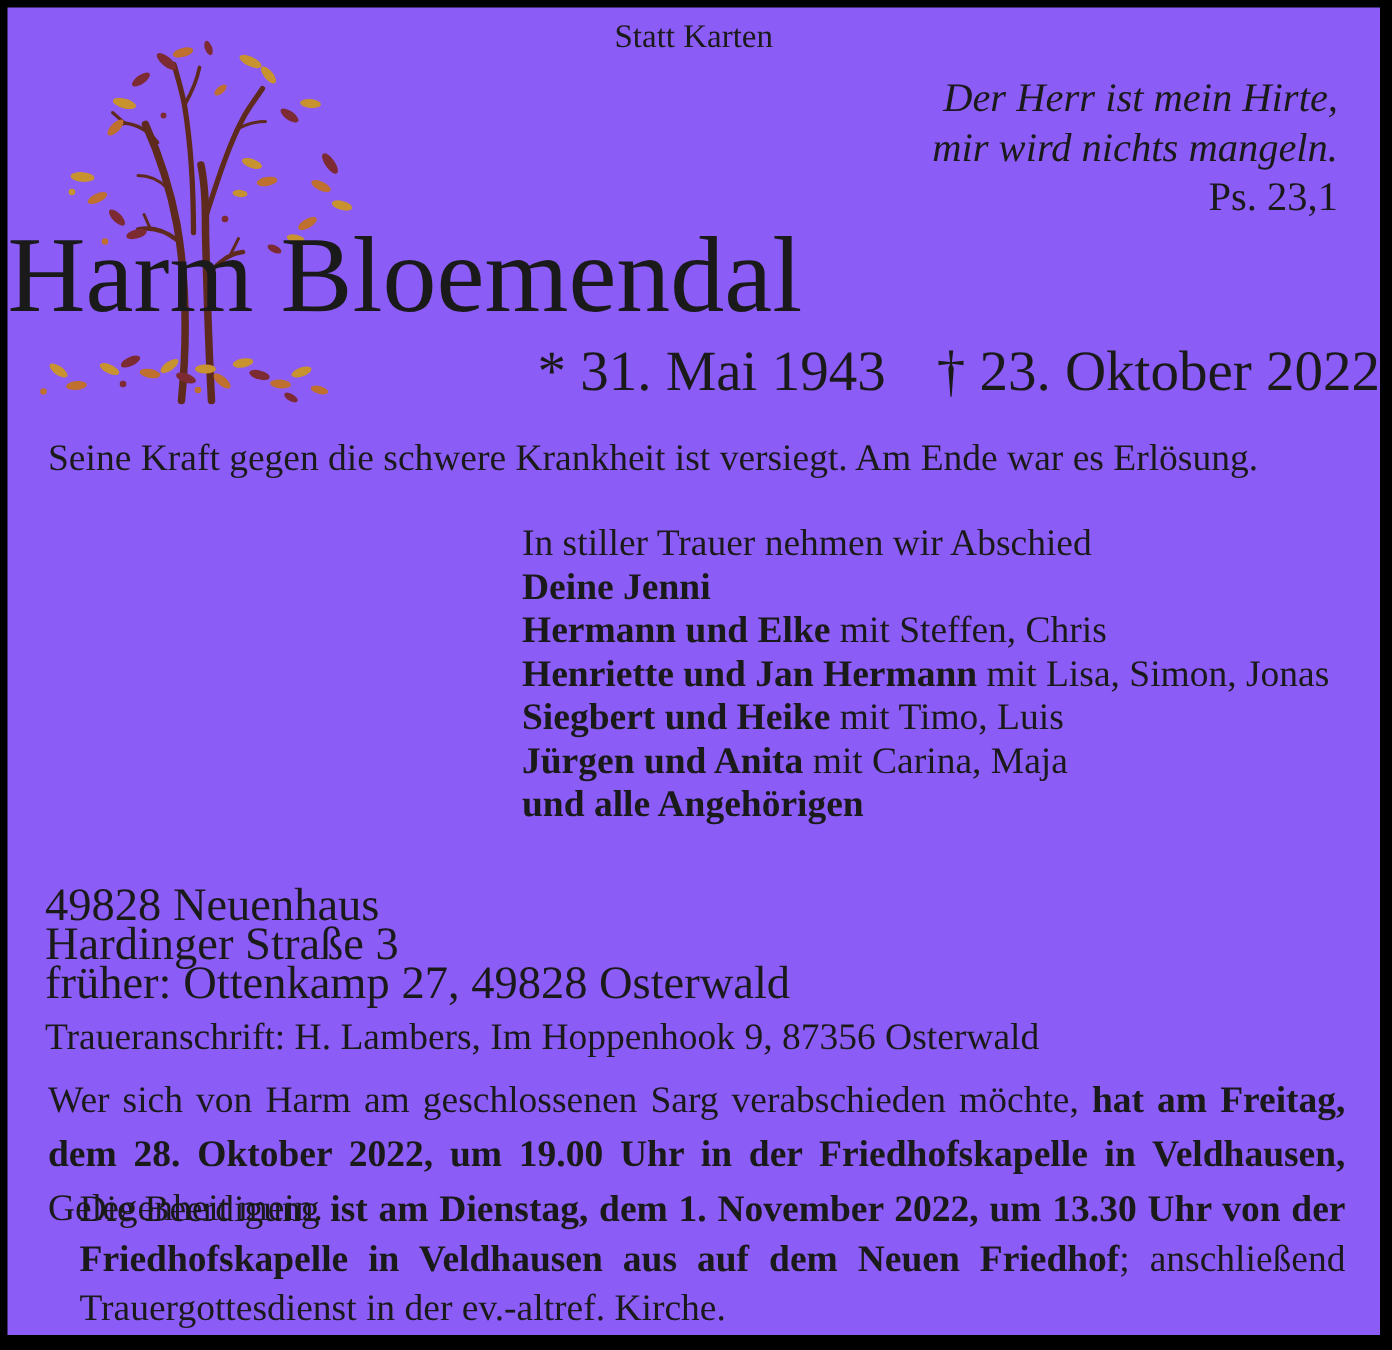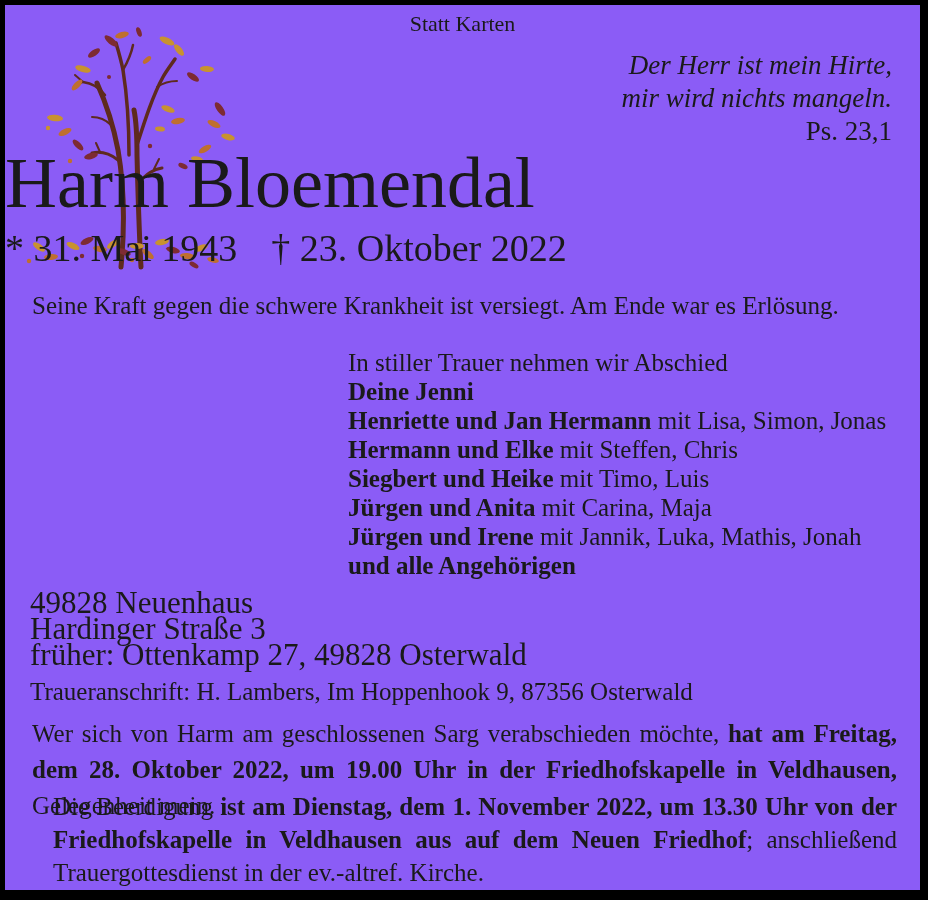--- a/index.html
+++ b/index.html
@@ -43,21 +43,21 @@
 
   .deceased-name {
     top: 141px; left: 0; width: 100%;
     font-size: 72px;
     line-height: 1.05;
     white-space: nowrap;
   }
 
   .dates {
     top: 221px; left: 0; width: 100%;
-    text-align: left;
+    text-align: right;
     font-size: 38px;
     white-space: nowrap;
   }
   .dates .gap { display: inline-block; width: 34px; }
 
   .obituary-line {
     top: 287px; left: 27px; right: 23px;
     font-size: 25px;
   }
 
@@ -174,25 +174,24 @@
 
   <div class="abs dates">
     <span>* 31. Mai 1943</span><span class="gap"></span><span>† 23. Oktober 2022</span>
   </div>
 
   <div class="abs obituary-line">Seine Kraft gegen die schwere Krankheit ist versiegt. Am Ende war es Erlösung.</div>
 
   <div class="abs mourners">
     <div>In stiller Trauer nehmen wir Abschied</div>
     <div><span class="b">Deine Jenni</span><span></span></div>
+    <div><span class="b">Hermann und Elke</span><span> mit Steffen, Chris</span></div>
     <div><span class="b">Henriette und Jan Hermann</span><span> mit Lisa, Simon, Jonas</span></div>
-    <div><span class="b">Hermann und Elke</span><span> mit Steffen, Chris</span></div>
     <div><span class="b">Siegbert und Heike</span><span> mit Timo, Luis</span></div>
     <div><span class="b">Jürgen und Anita</span><span> mit Carina, Maja</span></div>
-    <div><span class="b">Jürgen und Irene</span><span> mit Jannik, Luka, Mathis, Jonah</span></div>
     <div><span class="b">und alle Angehörigen</span><span></span></div>
   </div>
 
   <div class="abs address">
     <div>49828 Neuenhaus</div>
     <div>Hardinger Straße 3</div>
     <div>früher: Ottenkamp 27, 49828 Osterwald</div>
   </div>
 
   <div class="abs condolence-address">Traueranschrift: H. Lambers, Im Hoppenhook 9, 87356 Osterwald</div>

